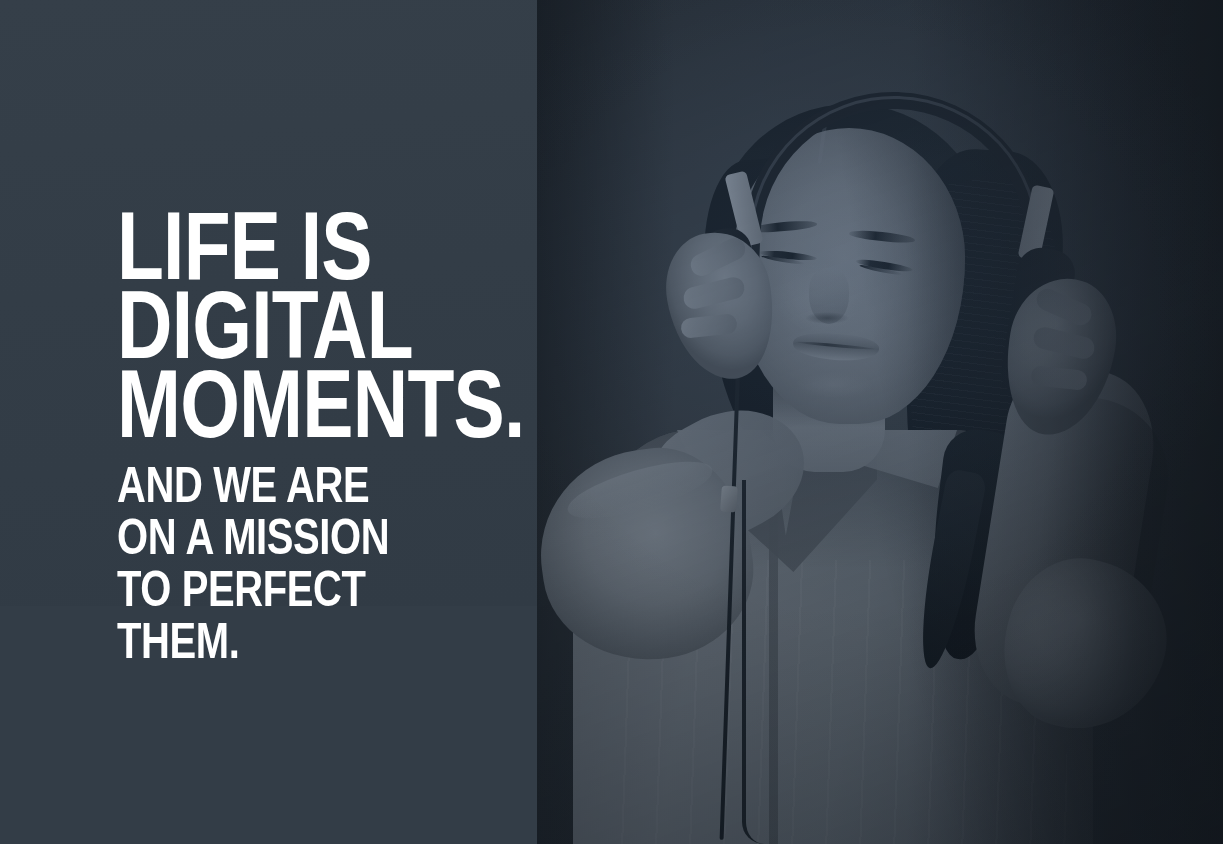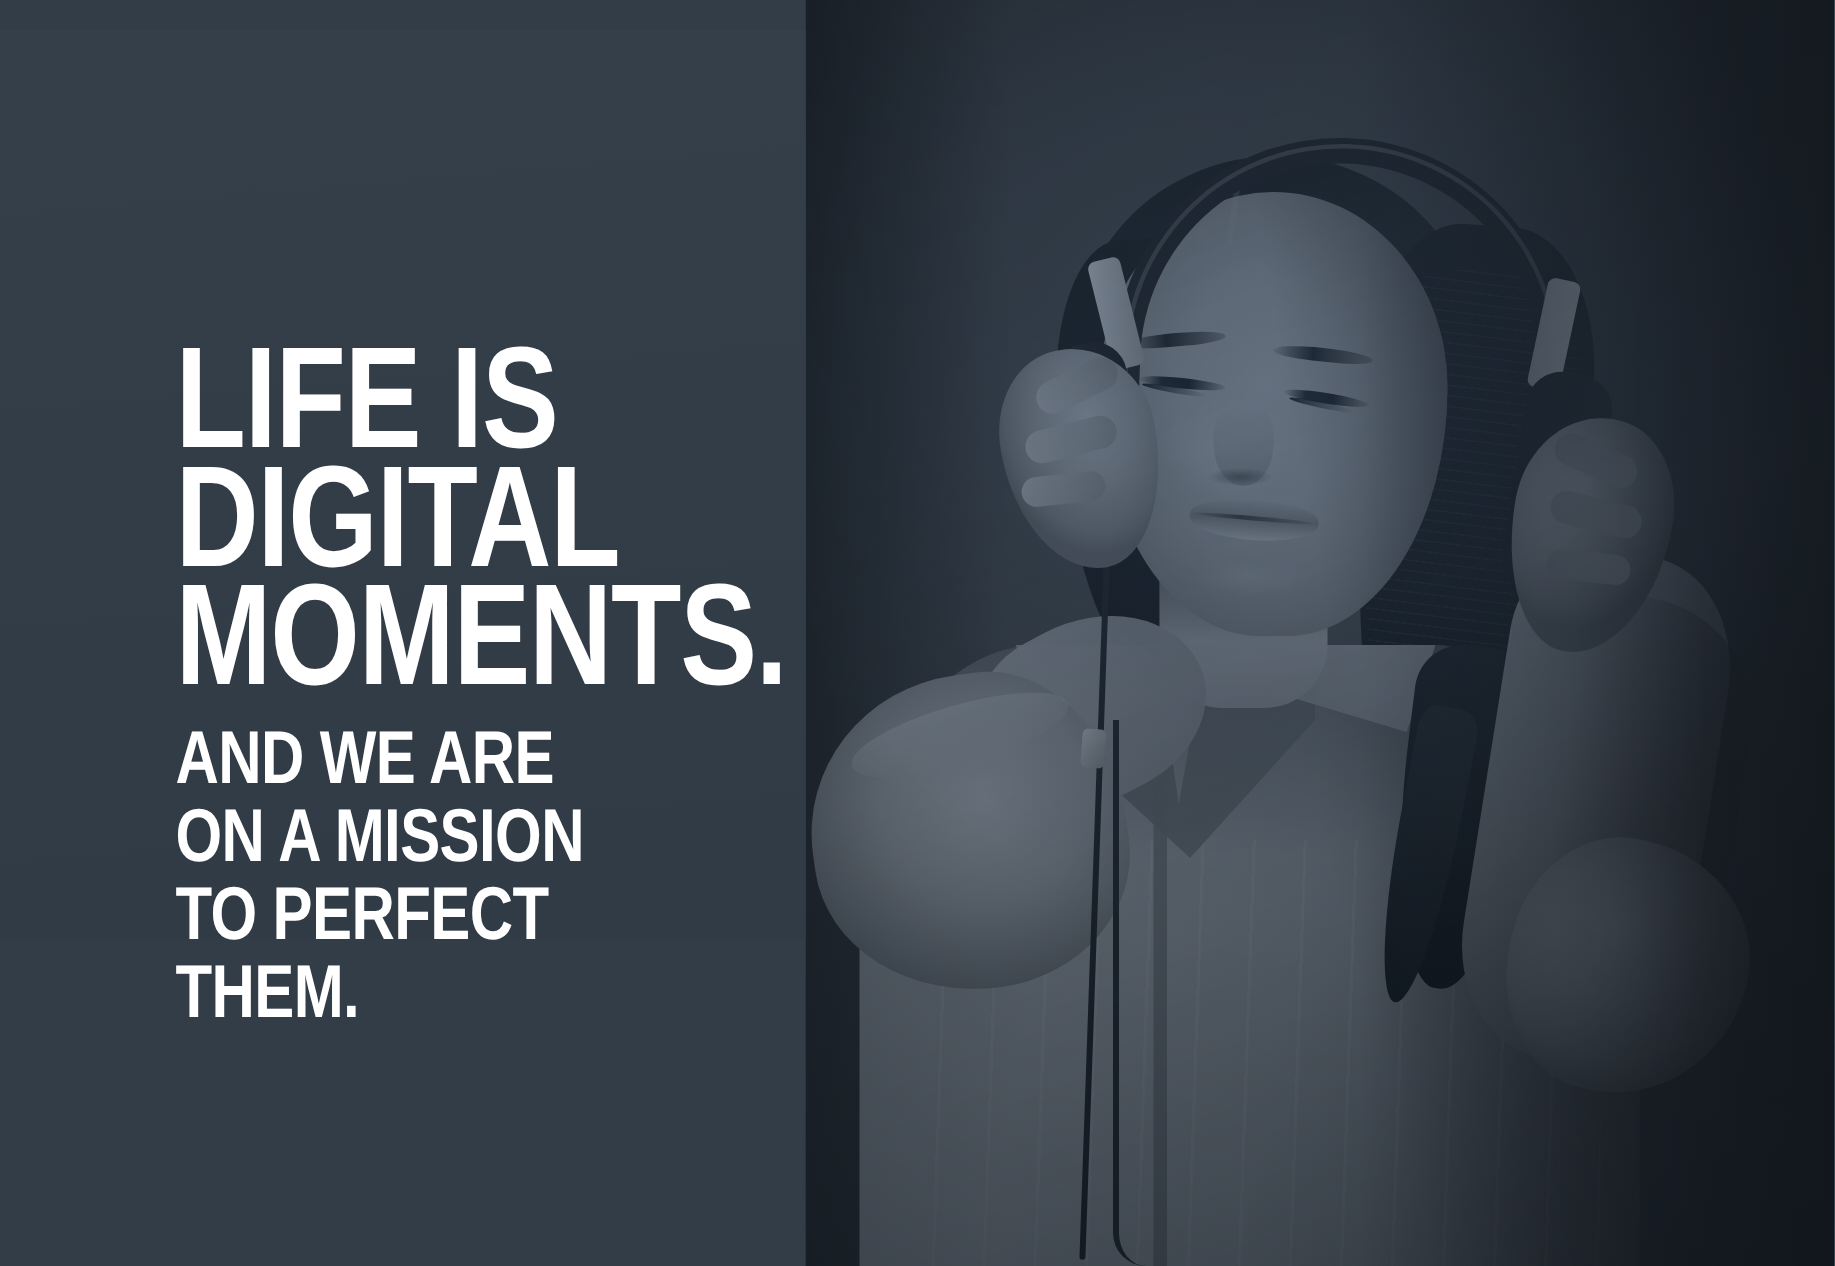--- a/index.html
+++ b/index.html
@@ -364,21 +364,20 @@
   .vignette {
     position:absolute; inset:0;
     background:radial-gradient(110% 85% at 44% 38%, rgba(0,0,0,0) 40%, rgba(20,26,33,.38) 100%);
   }
 
   
   .copy-panel {
     position:absolute;
     left:0; top:0; width:537px; height:606px;
     background:linear-gradient(175deg,#353f49 0%, #333d47 46%, #313b45 100%);
-    margin-top:20px;
   }
   .copy {
     position:absolute;
     left:117px; top:206px;
     width:430px;
   }
   .headline {
     color:#ffffff;
     font-family:"Liberation Sans Narrow","Liberation Sans", sans-serif;
     font-weight:700;

